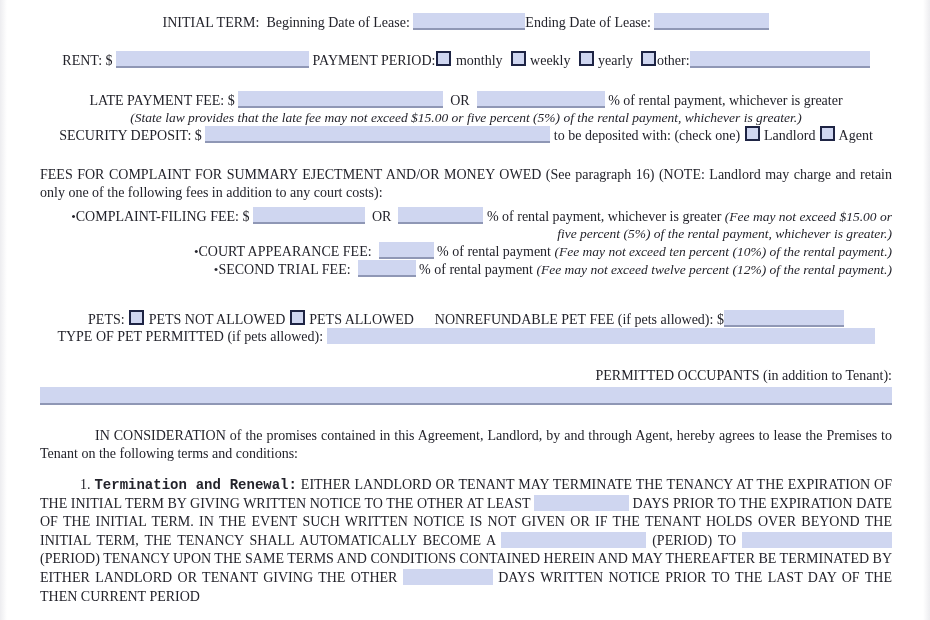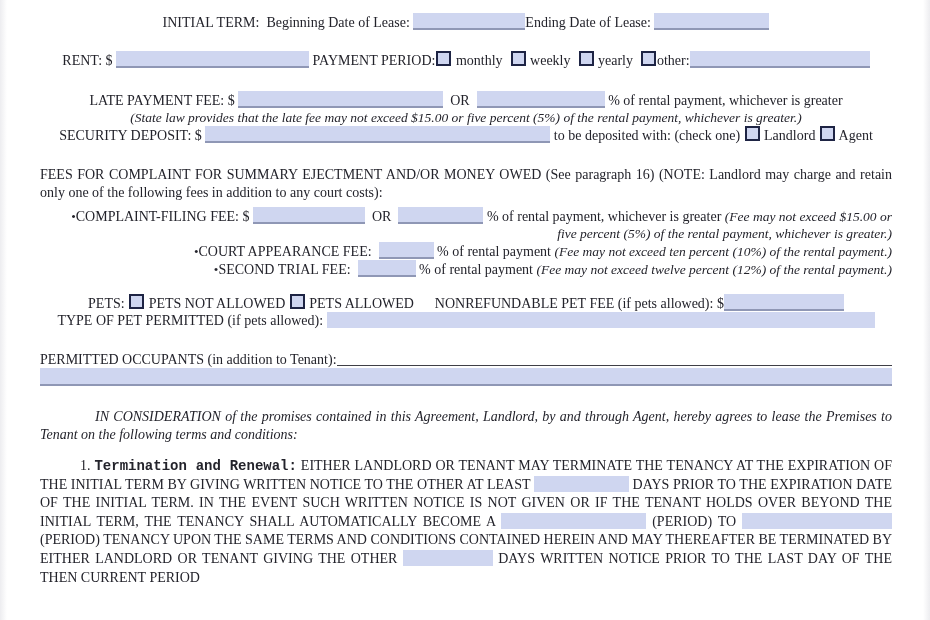--- a/index.html
+++ b/index.html
@@ -27,21 +27,21 @@
   .checkbox{
     display:inline-block;width:11px;height:11px;vertical-align:-1px;
     background:#cfd6f0;border:2px solid #1e2444;margin:0 1px;
   }
   .bullet{display:inline-block;width:21px;font-size:13px;}
   .para{text-align:justify;line-height:17.5px;white-space:normal;}
   .ind{text-indent:55px;}
   .p3{line-height:18.6px;text-indent:40px;}
   .bul{padding-left:28px;text-indent:-21px;white-space:pre-wrap;text-align:right;}
   .nowrap{white-space:pre;}
-  .flexline{display:flex;align-items:flex-end;white-space:pre;}
+  .flexline{display:flex;align-items:flex-end;white-space:pre;flex-direction:column;}
   .fillul{flex:1 1 auto;border-bottom:1.5px solid #3f3f47;margin-bottom:2px;}
   .bandline{line-height:0;font-size:0;}
   .band{
     display:inline-block;width:100%;height:16px;
     background:#cfd6f0;border-bottom:2px solid #8f97b5;
   }
 </style>
 </head>
 <body>
 
@@ -51,20 +51,20 @@
   <div class="content">
       <div class="ln nowrap"><span class="txt">INITIAL TERM:  Beginning Date of Lease: </span><span class="field" style="width: 112px;"></span><span class="txt">Ending Date of Lease: </span><span class="field" style="width: 115px;"></span></div>
       <div class="ln nowrap" style="margin-top: 20px;"><span class="txt">RENT: $ </span><span class="field" style="width: 193px;"></span><span class="txt"> PAYMENT PERIOD:</span><span class="checkbox"></span><span class="txt"> monthly  </span><span class="checkbox"></span><span class="txt"> weekly  </span><span class="checkbox"></span><span class="txt"> yearly  </span><span class="checkbox"></span><span class="txt">other:</span><span class="field" style="width: 180px;"></span></div>
       <div class="ln nowrap" style="margin-top: 22px;"><span class="txt">LATE PAYMENT FEE: $ </span><span class="field" style="width: 205px;"></span><span class="txt">  OR  </span><span class="field" style="width: 128px;"></span><span class="txt"> % of rental payment, whichever is greater</span></div>
       <div class="ln"><span class="txt it">(State law provides that the late fee may not exceed $15.00 or five percent (5%) of the rental payment, whichever is greater.)</span></div>
       <div class="ln nowrap"><span class="txt">SECURITY DEPOSIT: $ </span><span class="field" style="width: 345px;"></span><span class="txt"> to be deposited with: (check one) </span><span class="checkbox"></span><span class="txt"> Landlord </span><span class="checkbox"></span><span class="txt"> Agent</span></div>
       <div class="ln para" style="margin-top: 22px;"><span class="txt">FEES FOR COMPLAINT FOR SUMMARY EJECTMENT AND/OR MONEY OWED (See paragraph 16) (NOTE: Landlord may charge and retain only one of the following fees in addition to any court costs):</span></div>
       <div class="ln bul" style="margin-top: 6px;"><span class="bullet">•</span><span class="txt">COMPLAINT-FILING FEE: $ </span><span class="field" style="width: 112px;"></span><span class="txt">  OR  </span><span class="field" style="width: 85px;"></span><span class="txt"> % of rental payment, whichever is greater </span><span class="txt it">(Fee may not exceed $15.00 or five percent (5%) of the rental payment, whichever is greater.)</span></div>
       <div class="ln bul nowrap" style=""><span class="bullet">•</span><span class="txt">COURT APPEARANCE FEE:  </span><span class="field" style="width: 55px;"></span><span class="txt"> % of rental payment </span><span class="txt it">(Fee may not exceed ten percent (10%) of the rental payment.)</span></div>
       <div class="ln bul nowrap"><span class="bullet">•</span><span class="txt">SECOND TRIAL FEE:  </span><span class="field" style="width: 58px;"></span><span class="txt"> % of rental payment </span><span class="txt it">(Fee may not exceed twelve percent (12%) of the rental payment.)</span></div>
-      <div class="ln nowrap" style="margin-top: 16px;"><span class="txt">PETS: </span><span class="checkbox"></span><span class="txt"> PETS NOT ALLOWED </span><span class="checkbox"></span><span class="txt"> PETS ALLOWED      NONREFUNDABLE PET FEE (if pets allowed): $</span><span class="field" style="width: 120px;"></span></div>
+      <div class="ln nowrap" style="margin-top: 32px;"><span class="txt">PETS: </span><span class="checkbox"></span><span class="txt"> PETS NOT ALLOWED </span><span class="checkbox"></span><span class="txt"> PETS ALLOWED      NONREFUNDABLE PET FEE (if pets allowed): $</span><span class="field" style="width: 120px;"></span></div>
       <div class="ln nowrap"><span class="txt">TYPE OF PET PERMITTED (if pets allowed): </span><span class="field nu" style="width: 548px;"></span></div>
       <div class="ln flexline" style="margin-top: 22px;"><span class="txt">PERMITTED OCCUPANTS (in addition to Tenant):</span><span class="fillul"></span></div>
       <div class="ln bandline"><span class="band"></span></div>
-      <div class="ln para ind" style="margin-top: 22px; font-style: italic;"><span class="txt">IN CONSIDERATION of the promises contained in this Agreement, Landlord, by and through Agent, hereby agrees to lease the Premises to Tenant on the following terms and conditions:</span></div>
+      <div class="ln para ind" style="margin-top: 22px;"><span class="txt">IN CONSIDERATION of the promises contained in this Agreement, Landlord, by and through Agent, hereby agrees to lease the Premises to Tenant on the following terms and conditions:</span></div>
       <div class="ln para p3" style="margin-top: 14px;"><span class="txt">1. </span><span class="txt bd">Termination and Renewal:</span><span class="txt"> EITHER LANDLORD OR TENANT MAY TERMINATE THE TENANCY AT THE EXPIRATION OF THE INITIAL TERM BY GIVING WRITTEN NOTICE TO THE OTHER AT LEAST </span><span class="field nu" style="width: 95px;"></span><span class="txt"> DAYS PRIOR TO THE EXPIRATION DATE OF THE INITIAL TERM. IN THE EVENT SUCH WRITTEN NOTICE IS NOT GIVEN OR IF THE TENANT HOLDS OVER BEYOND THE INITIAL TERM, THE TENANCY SHALL AUTOMATICALLY BECOME A </span><span class="field nu" style="width: 145px;"></span><span class="txt"> (PERIOD) TO </span><span class="field nu" style="width: 150px;"></span><span class="txt"> (PERIOD) TENANCY UPON THE SAME TERMS AND CONDITIONS CONTAINED HEREIN AND MAY THEREAFTER BE TERMINATED BY EITHER LANDLORD OR TENANT GIVING THE OTHER </span><span class="field nu" style="width: 90px;"></span><span class="txt"> DAYS WRITTEN NOTICE PRIOR TO THE LAST DAY OF THE THEN CURRENT PERIOD</span></div>
     </div>
 </div>
 
 </body></html>

